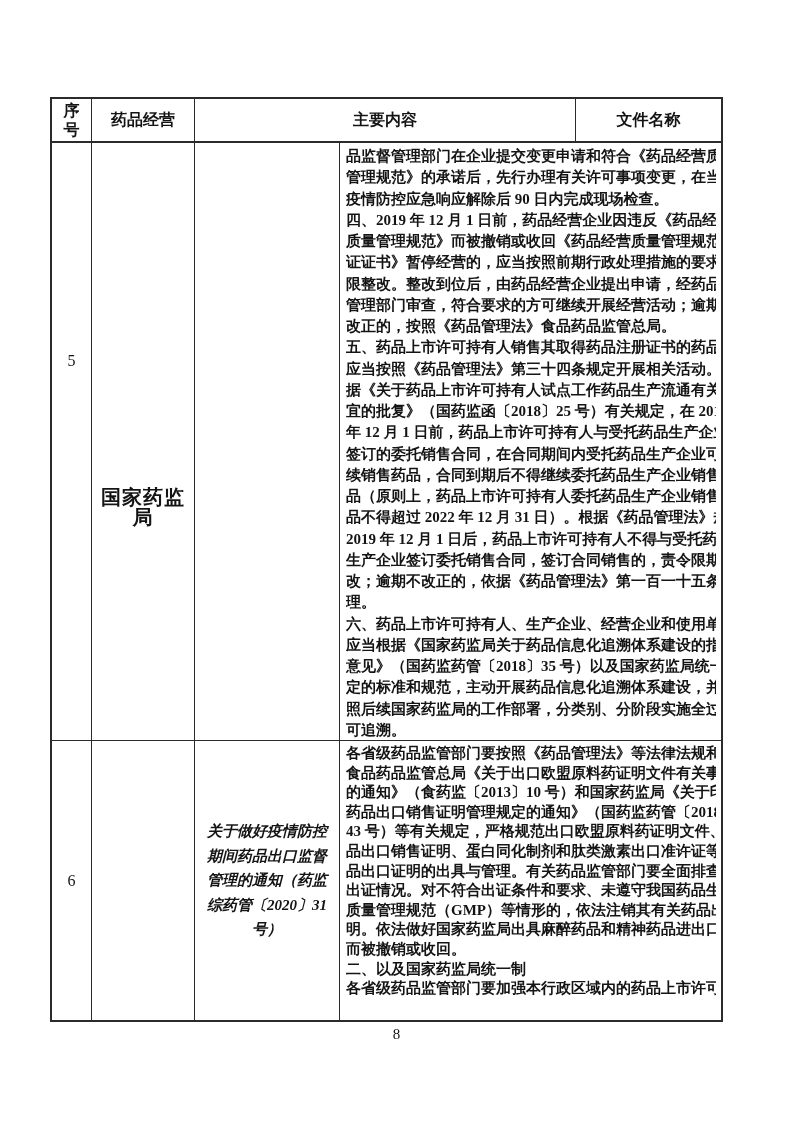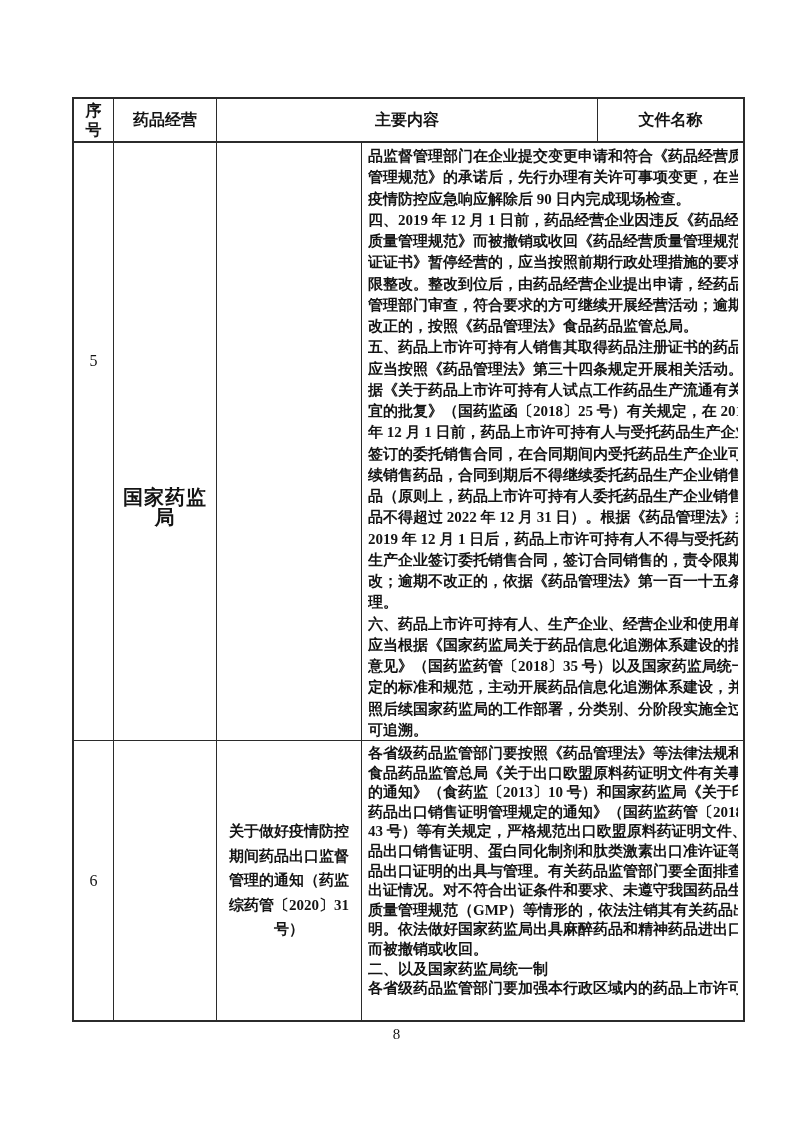--- a/index.html
+++ b/index.html
@@ -15,21 +15,21 @@
   }
   .page {
     position: relative;
     width: 793px;
     height: 1122px;
     background: var(--page-bg);
     overflow: hidden;
   }
   .doc-table {
     position: absolute;
-    left: 72px;
+    left: 50px;
     top: 97px;
     width: 673px;
     height: 925px;
     border: 2px solid var(--border);
     display: flex;
     flex-direction: column;
     background: var(--page-bg);
   }
   .trow { display: flex; flex-direction: row; width: 100%; }
   .trow.header { height: 44px; border-bottom: 2px solid var(--border); }
@@ -88,20 +88,21 @@
     width: 100%;
   }
   .seq6 { font-size: 16px; line-height: 20px; }
   .docname {
     font-size: 15px;
     font-weight: bold;
     line-height: 24.5px;
     text-align: center;
     padding: 0 5px;
     word-break: break-all;
+    font-style: italic;
   }
   .content {
     padding: 3px 5px 0 6px;
     font-weight: bold;
     font-size: 15px;
   }
   .content .tline {
     white-space: nowrap;
     overflow: hidden;
   }

